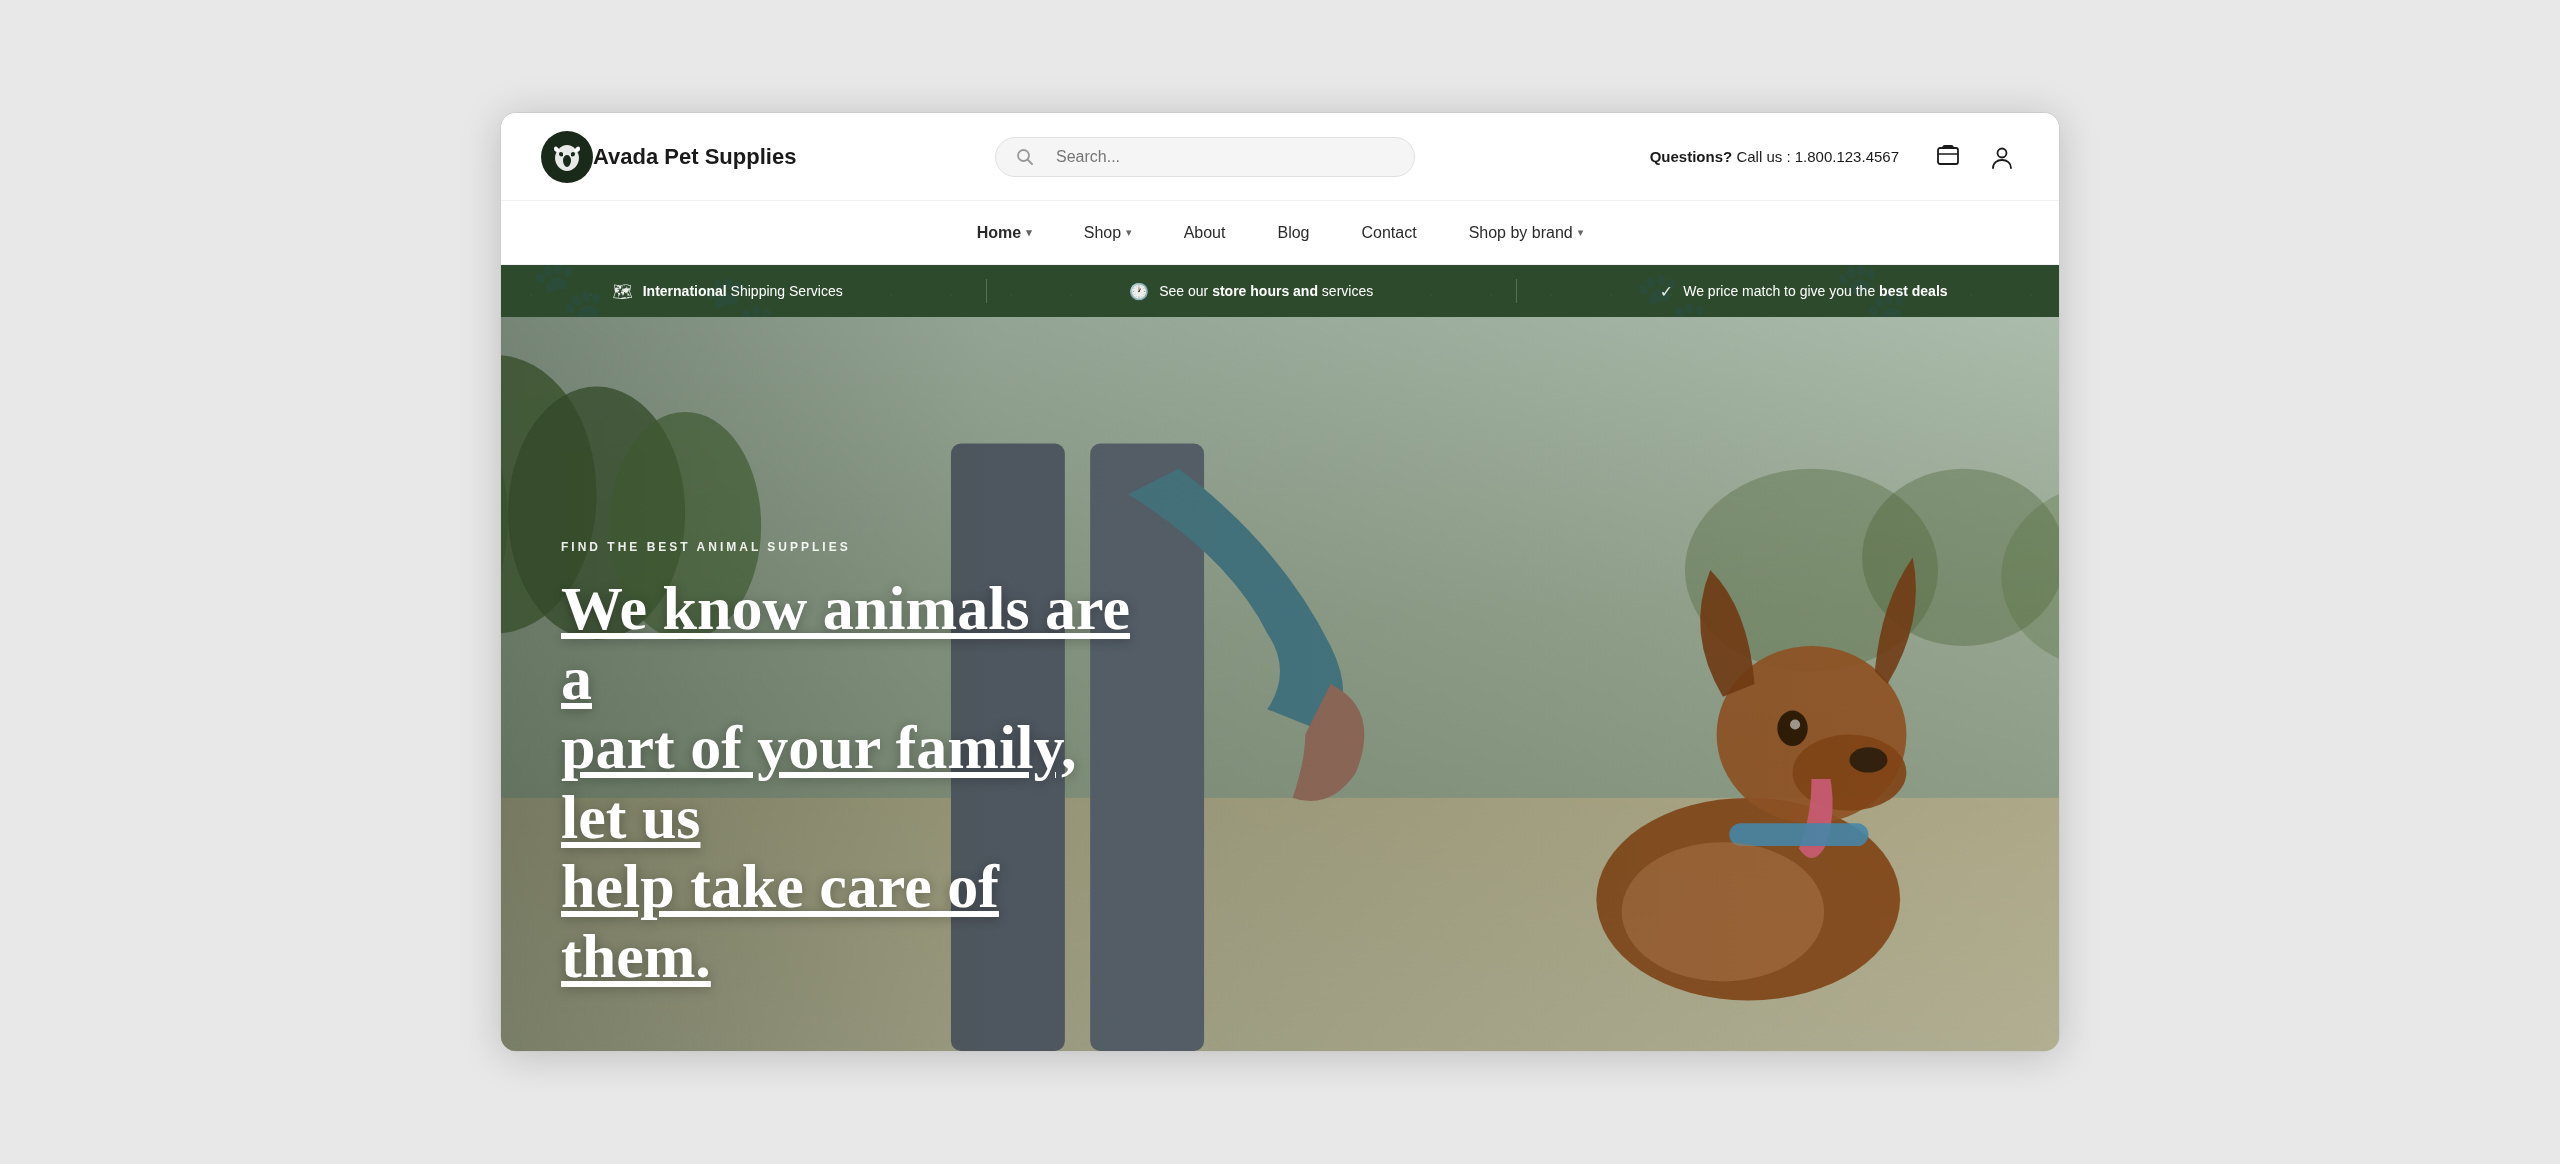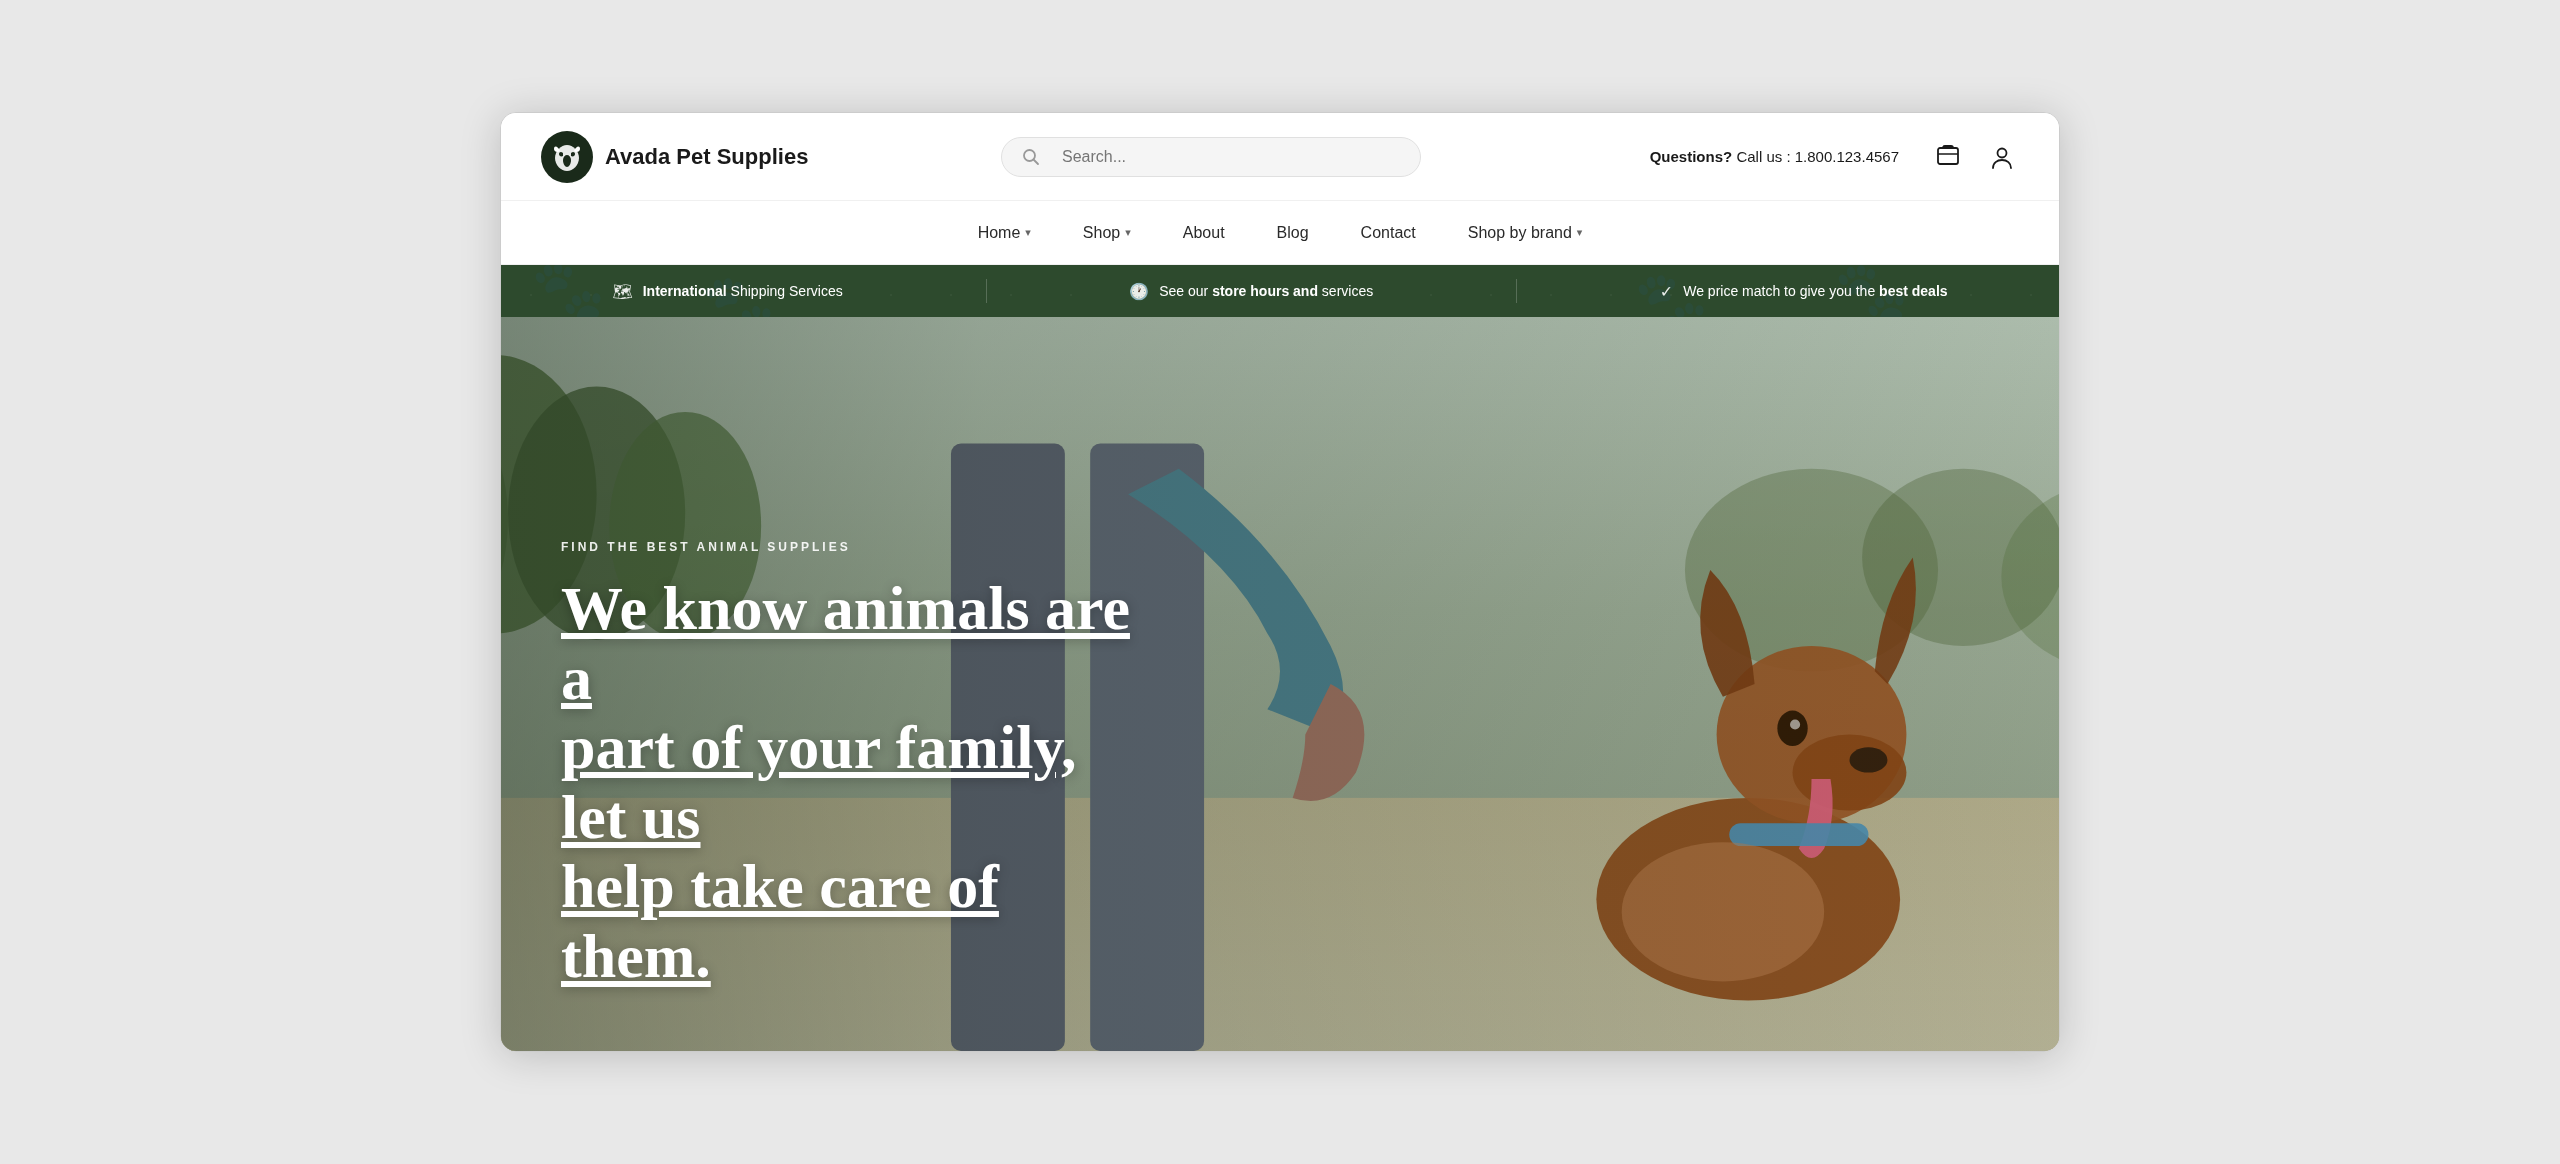--- a/index.html
+++ b/index.html
@@ -30,21 +30,20 @@
       justify-content: space-between;
       padding: 0 40px;
       height: 88px;
       background: #fff;
       border-bottom: 1px solid #f0f0f0;
     }
 
     .logo-area {
       display: flex;
       align-items: center;
-      gap: 12px;
       flex: 0 0 auto;
     }
 
     .logo-icon {
       width: 52px;
       height: 52px;
     }
 
     .logo-text {
       font-size: 22px;
@@ -129,21 +128,21 @@
       color: #2a2a2a;
       cursor: pointer;
       display: flex;
       align-items: center;
       gap: 5px;
       white-space: nowrap;
       text-decoration: none;
     }
 
     .nav-item.active {
-      font-weight: 400;
+      font-weight: 700;
     }
 
     .nav-chevron {
       font-size: 11px;
       color: #666;
     }
 
     
     .promo-bar {
       background: #2d4a2d;

